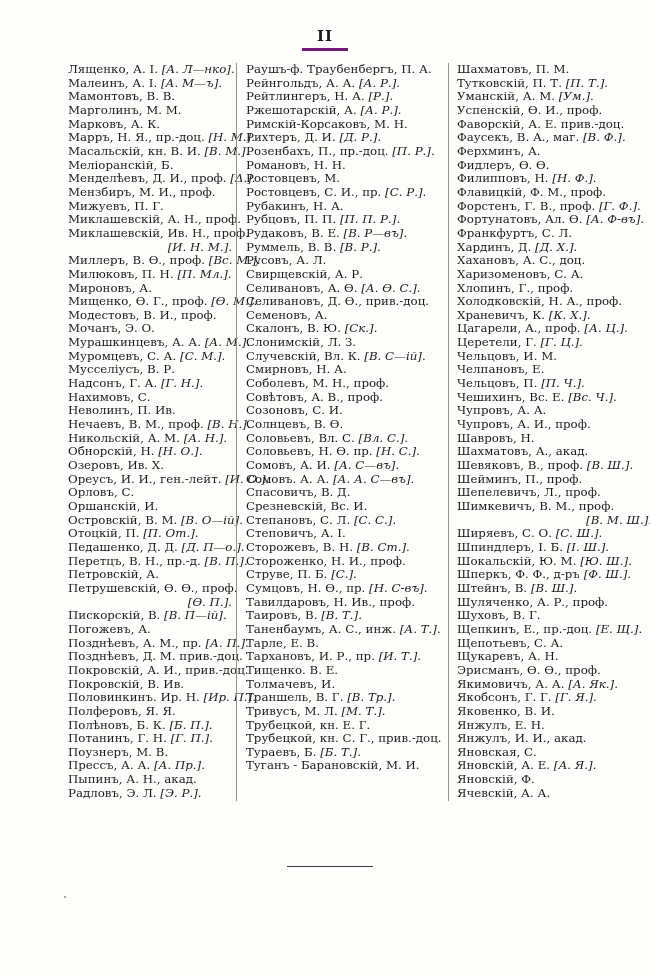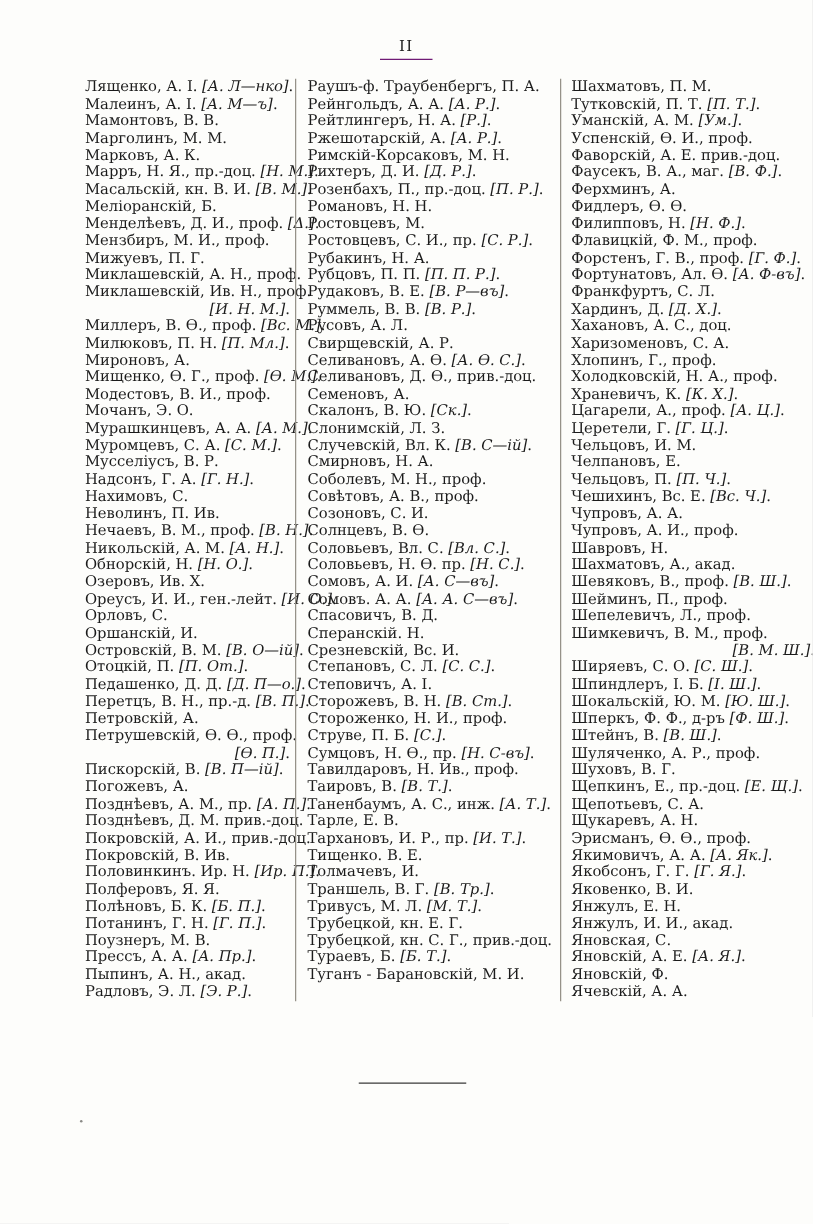--- a/index.html
+++ b/index.html
@@ -4,22 +4,22 @@
 <style>
   html,body { margin:0; padding:0; background:#e8e8e8; }
   .page {
     position:relative; width:650px; height:979px; margin:0 auto;
     background:#fdfdfb; overflow:hidden;
     font-family:"DejaVu Serif","Liberation Serif",serif;
     color:#1b1b1b;
   }
   .header-wrap { position:absolute; top:26px; left:0; width:650px; text-align:center; }
   .page-number {
-    display:inline-block; font-size:12px; font-weight:normal; letter-spacing:1px;
-    padding:0 15px 3px; border-bottom:1px solid #701a75;
+    display:inline-block; font-size:15px; font-weight:bold; letter-spacing:1px;
+    padding:0 15px 3px; border-bottom:3px solid #701a75;
   }
   .text-block {
     position:absolute; top:63px; left:68px; width:588px; height:740px;
     display:flex; flex-direction:row;
   }
   .col { font-size:11.8px; line-height:13.66px; }
   .col-1 { width:168px; }
   .col-2 { width:202px; padding-left:9px; }
   .col-3 { width:207px; padding-left:8px; flex:1; }
   .divider { width:1px; background:#969289; height:738px; }
@@ -127,21 +127,20 @@
         <div class="line">Смирновъ, Н. А.</div>
         <div class="line">Соболевъ, М. Н., проф.</div>
         <div class="line">Совѣтовъ, А. В., проф.</div>
         <div class="line">Созоновъ, С. И.</div>
         <div class="line">Солнцевъ, В. Ѳ.</div>
         <div class="line">Соловьевъ, Вл. С. <i>[Вл. С.]</i>.</div>
         <div class="line">Соловьевъ, Н. Ѳ. пр. <i>[Н. С.]</i>.</div>
         <div class="line">Сомовъ, А. И. <i>[А. С—въ]</i>.</div>
         <div class="line">Сомовъ. А. А. <i>[А. А. С—въ]</i>.</div>
         <div class="line">Спасовичъ, В. Д.</div>
-        <div class="line">Сперанскій. Н.</div>
         <div class="line">Срезневскій, Вс. И.</div>
         <div class="line">Степановъ, С. Л. <i>[С. С.]</i>.</div>
         <div class="line">Степовичъ, А. І.</div>
         <div class="line">Сторожевъ, В. Н. <i>[В. Ст.]</i>.</div>
         <div class="line">Стороженко, Н. И., проф.</div>
         <div class="line">Струве, П. Б. <i>[С.]</i>.</div>
         <div class="line">Сумцовъ, Н. Ѳ., пр. <i>[Н. С-въ]</i>.</div>
         <div class="line">Тавилдаровъ, Н. Ив., проф.</div>
         <div class="line">Таировъ, В. <i>[В. Т.]</i>.</div>
         <div class="line">Таненбаумъ, А. С., инж. <i>[А. Т.]</i>.</div>

